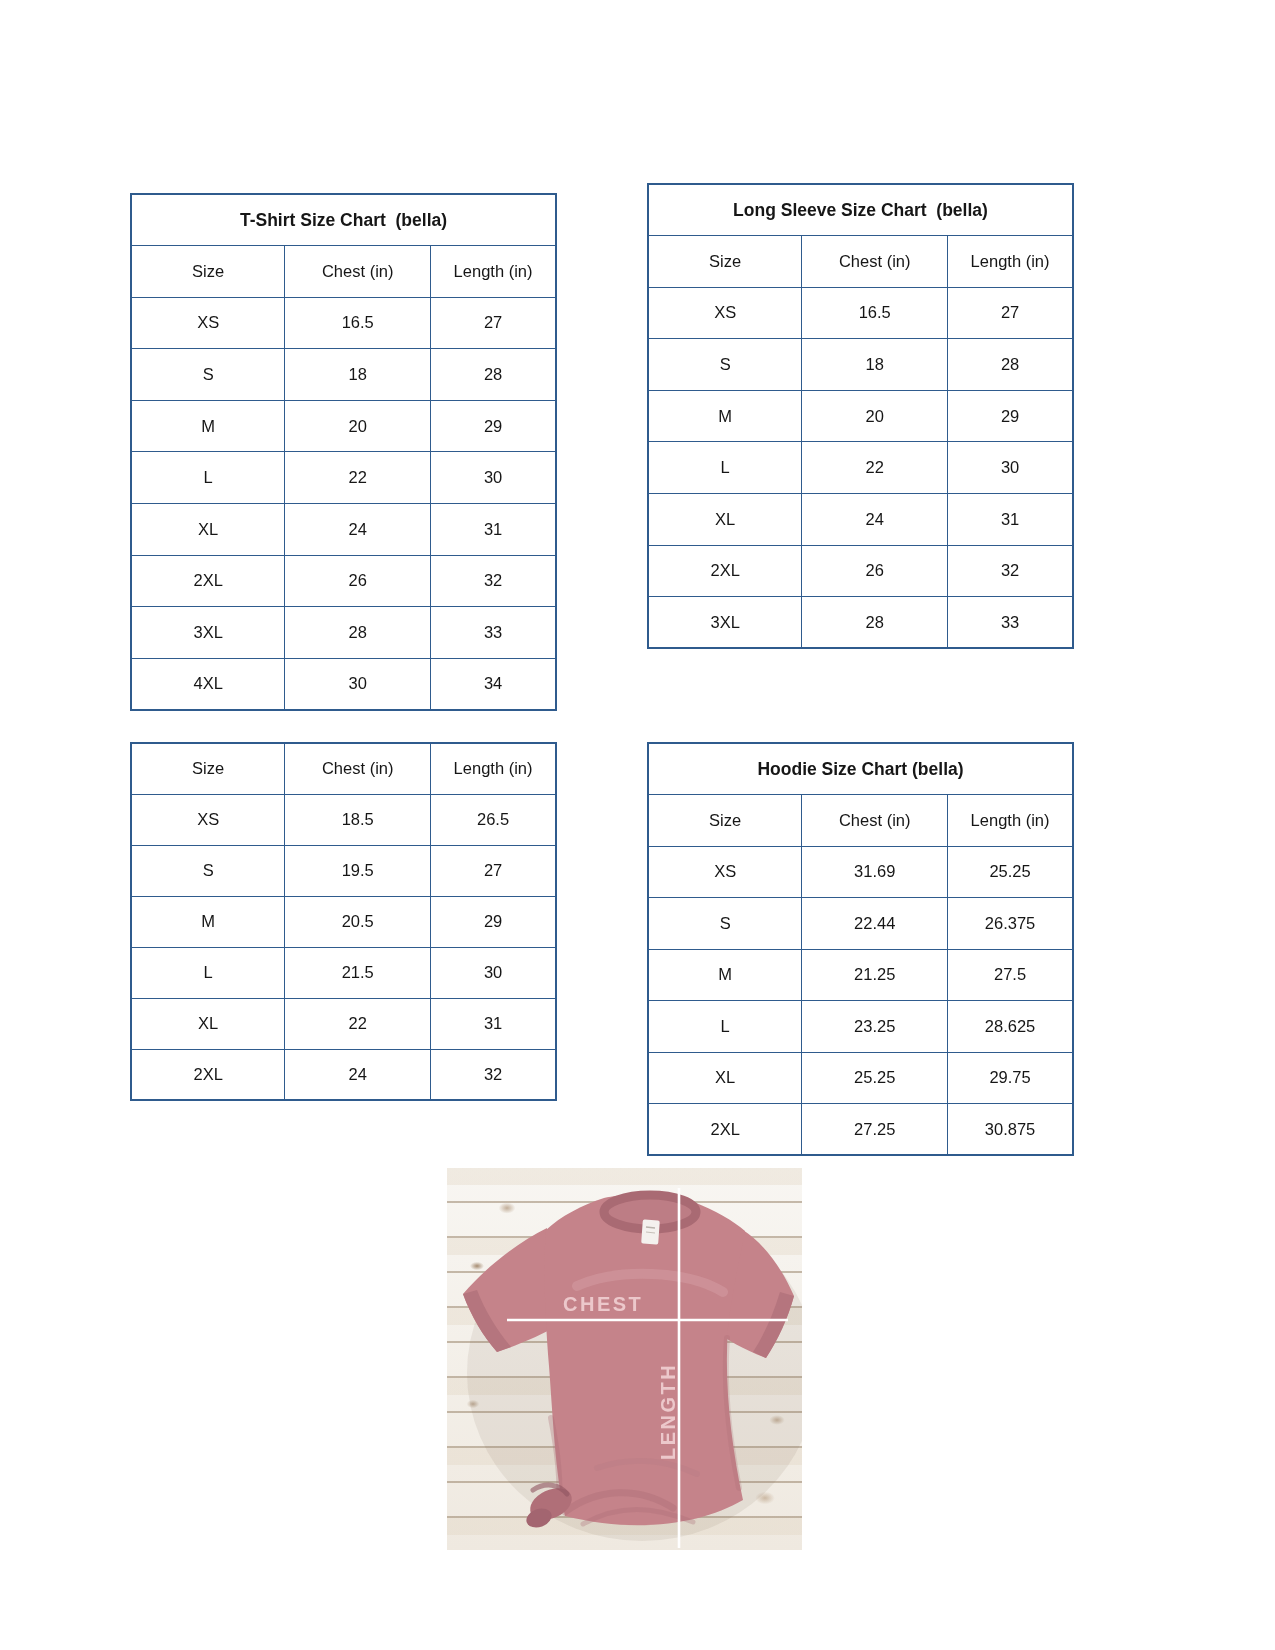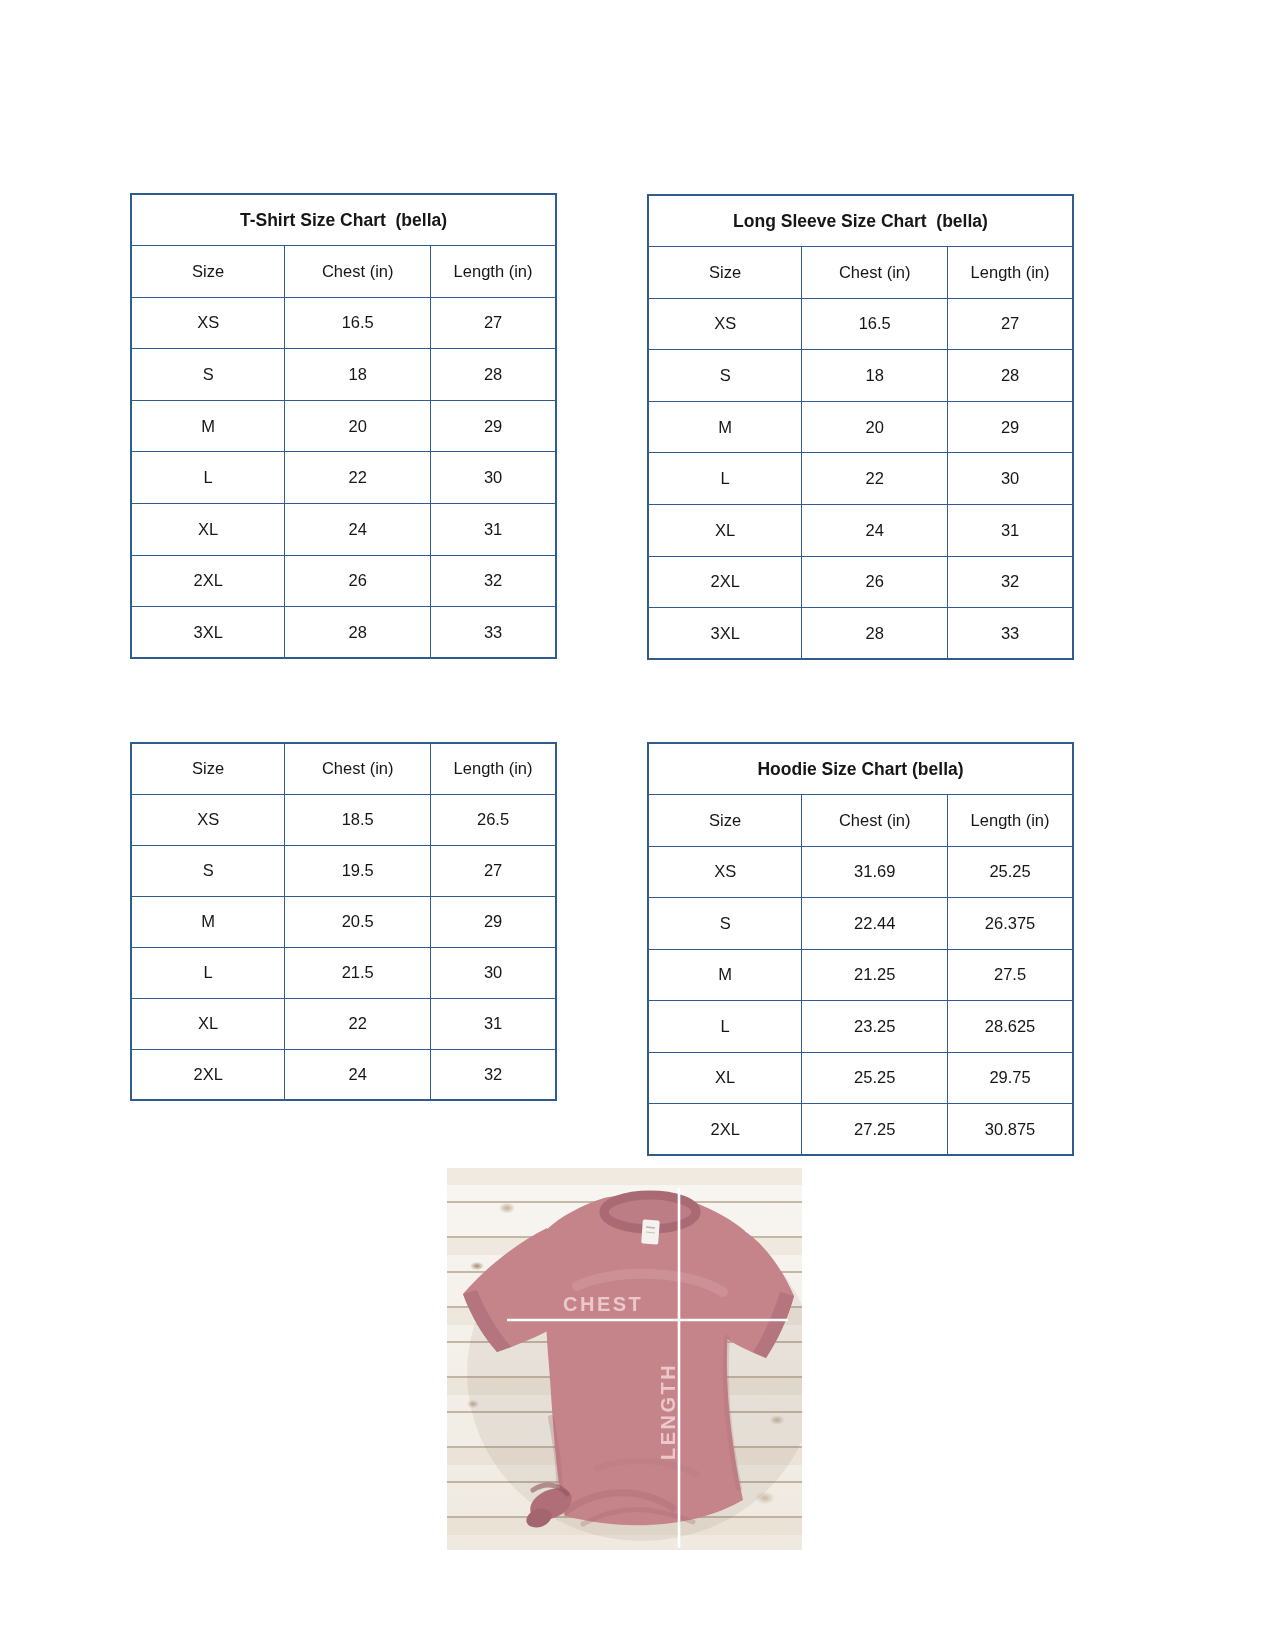--- a/index.html
+++ b/index.html
@@ -11,21 +11,21 @@
   .size-table table{border-collapse:collapse;width:100%;table-layout:fixed;}
   .size-table table,.size-table th,.size-table td{border:1.5px solid #2f5b8d;}
   .size-table table{border:2.5px solid #2f5b8d;}
   .size-table th,.size-table td{text-align:center;vertical-align:middle;
         font-size:16.5px;font-weight:normal;color:#161616;padding:0;}
   .size-table .title-row th{font-weight:bold;font-size:17.5px;white-space:pre-wrap;height:49px;}
   .col-size{width:36.2%}.col-chest{width:34.3%}.col-length{width:29.5%}
 
   .tbl-tshirt{left:130px;top:193px;}
   .tbl-tshirt tr{height:51.6px;}
-  .tbl-longsleeve{left:647px;top:194px;border-radius:16px;}
+  .tbl-longsleeve{left:647px;top:183px;border-radius:16px;}
   .tbl-longsleeve tr{height:51.6px;}
   .tbl-sweatshirt{left:130px;top:742px;}
   .tbl-sweatshirt tr{height:51px;}
   .tbl-sweatshirt .title-row th{height:43px;}
   .tbl-hoodie{left:647px;top:742px;}
   .tbl-hoodie tr{height:51.5px;}
   .tbl-hoodie .title-row th{height:50px;}
 
   
   .photo{position:absolute;left:433px;top:1168px;width:355px;height:382px;overflow:hidden;
@@ -96,20 +96,25 @@
           <tr>
             <td>2XL</td>
             <td>26</td>
             <td>32</td>
           </tr>
           <tr>
             <td>3XL</td>
             <td>28</td>
             <td>33</td>
           </tr>
+          <tr>
+            <td>4XL</td>
+            <td>30</td>
+            <td>34</td>
+          </tr>
         </tbody>
     </table>
   </div>
 
   <div class="size-table tbl-longsleeve">
     <table>
       <colgroup>
           <col class="col-size">
           <col class="col-chest">
           <col class="col-length">

